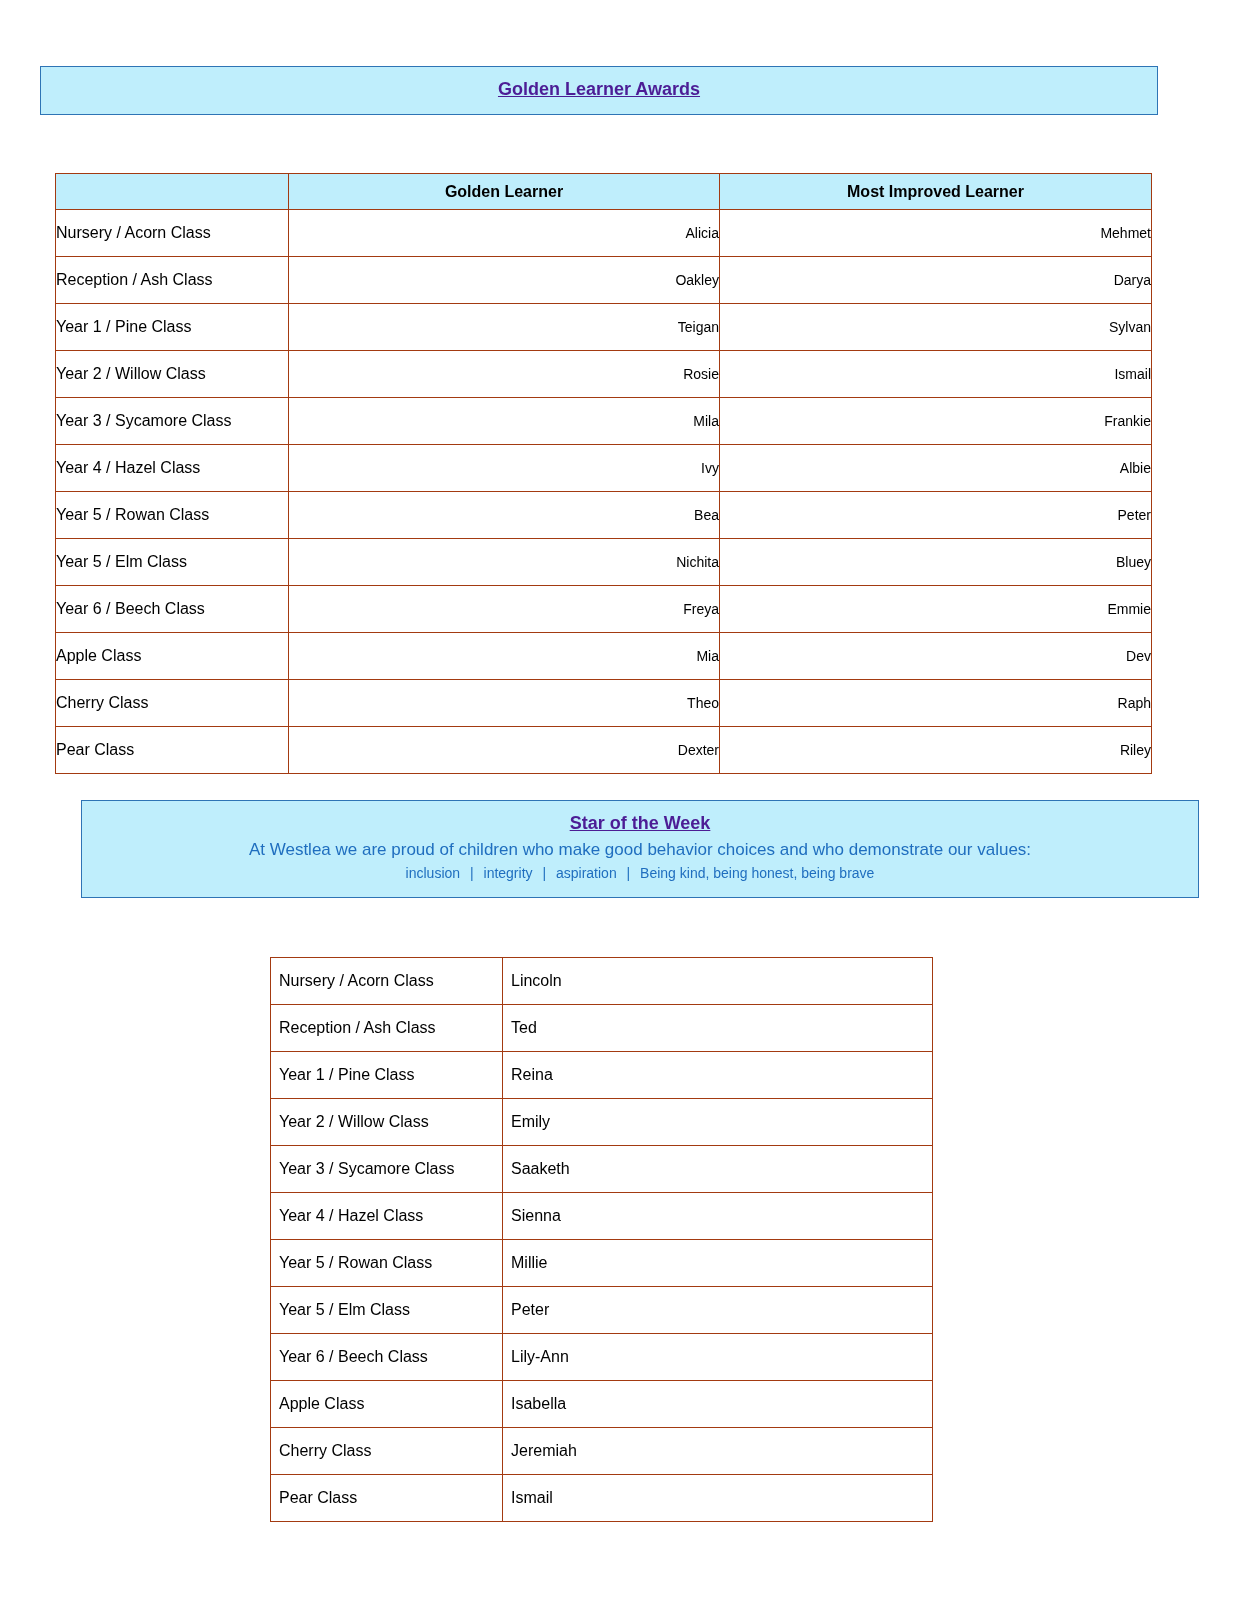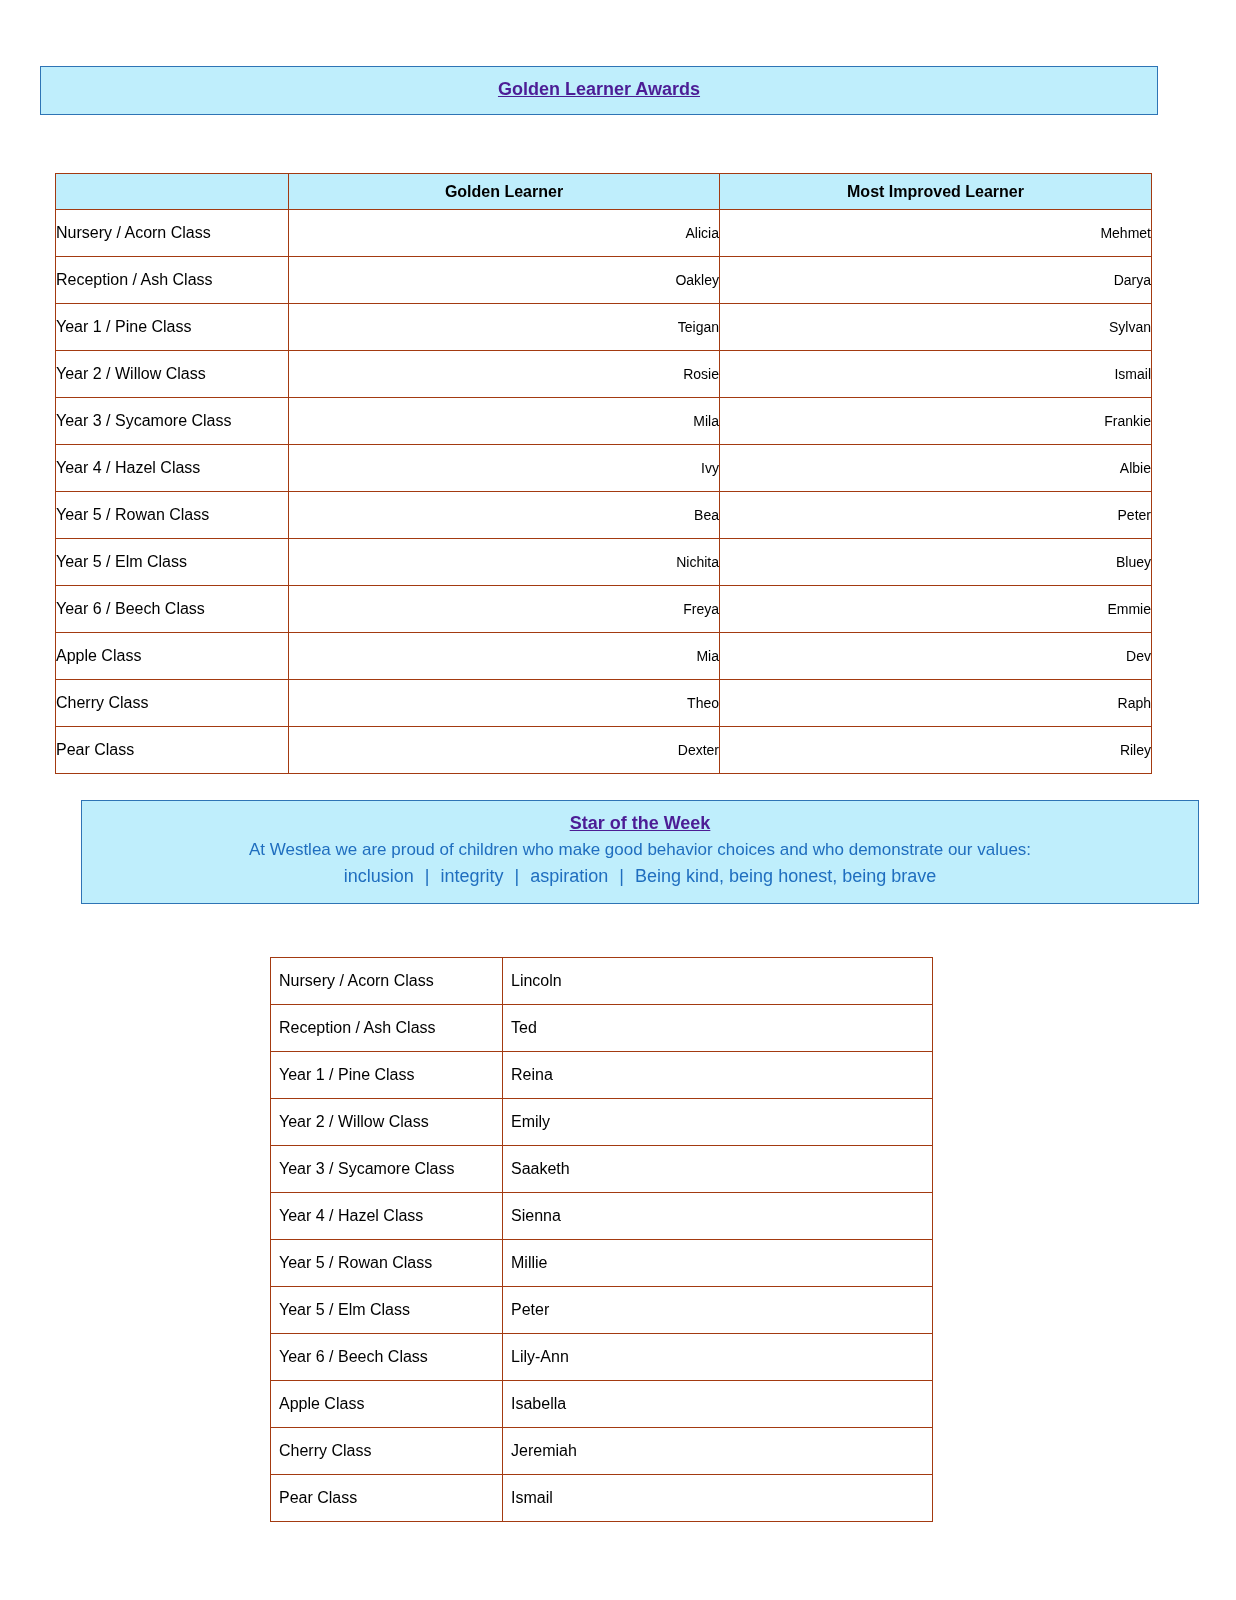--- a/index.html
+++ b/index.html
@@ -54,21 +54,21 @@
   #banner-star {
     position: absolute;
     left: 40px;
     top: 800px;
     width: 1118px;
     padding: 9px 0 12px 0;
     margin-left: 41px;
   }
 
   .values-line {
-    font-size: 18px;
+    font-size: 14px;
     color: #1f6ebf;
     line-height: 1.55;
   }
   .values-sep {
     color: #1f6ebf;
     padding: 0 6px;
   }
 
   
   #awards-table {

